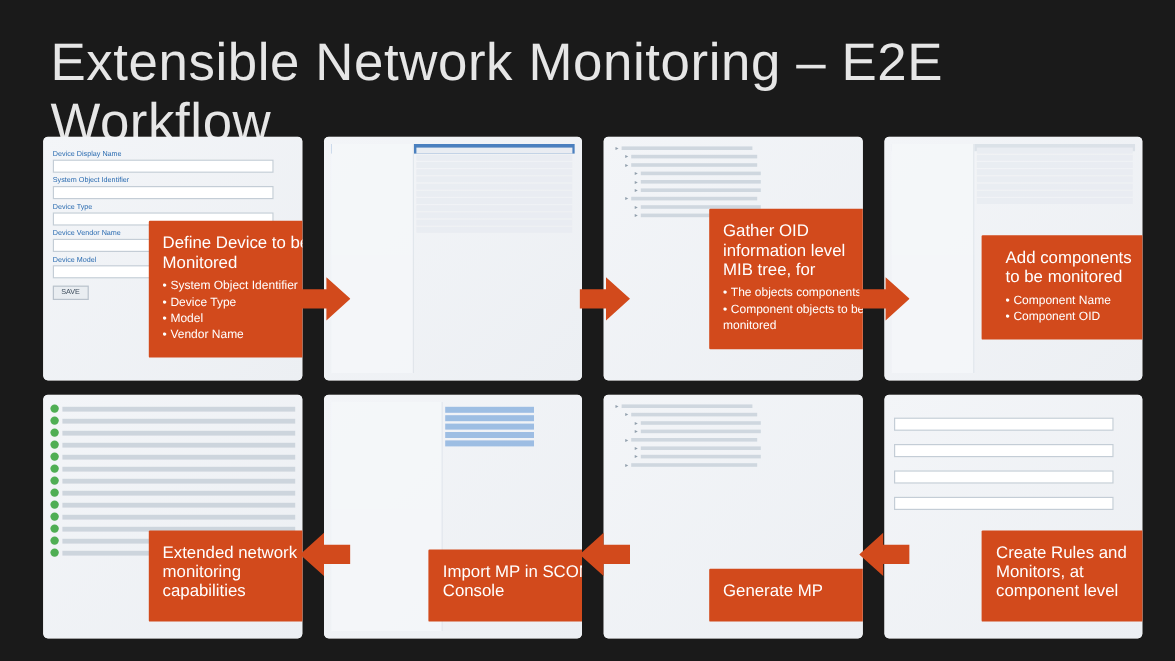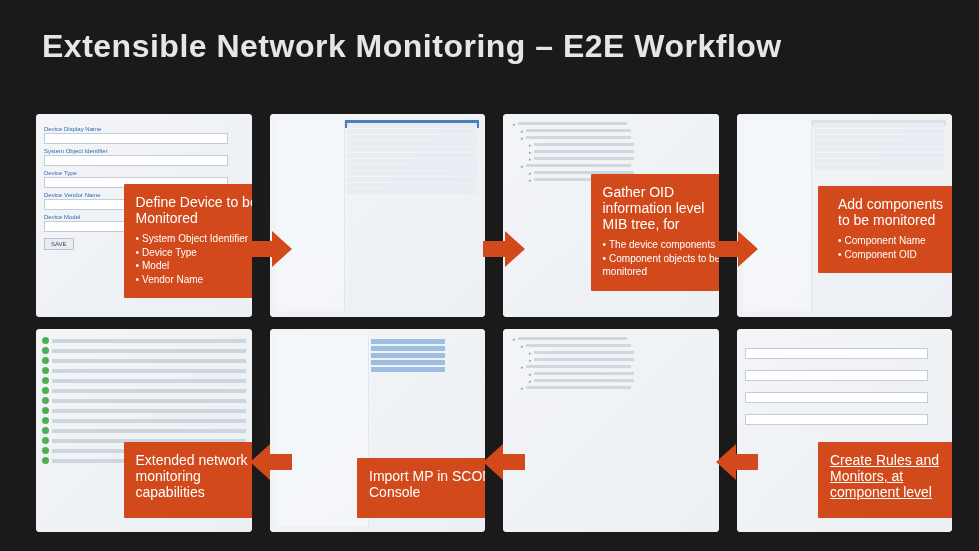--- a/index.html
+++ b/index.html
@@ -4,22 +4,22 @@
 <style>
   * { box-sizing: border-box; margin: 0; padding: 0; }
   html, body { width: 979px; height: 551px; overflow: hidden; }
   body {
     background: #1a1a1a;
     font-family: "Segoe UI Light", "Segoe UI", Arial, sans-serif;
     color: #fff;
     position: relative;
   }
   .title {
-    font-size: 32px;
-    font-weight: 700;
+    font-size: 44px;
+    font-weight: 400;
     color: #e6e6e6;
     padding: 28px 0 0 42px;
     letter-spacing: 0.5px;
   }
   .grid {
     position: absolute;
     left: 36px;
     top: 114px;
     width: 916px;
     height: 418px;
@@ -196,21 +196,21 @@
       <div class="node lvl3">
           <span class="t"></span>
         </div>
       <div class="node lvl3">
           <span class="t"></span>
         </div>
     </div>
     <div class="overlay ov-br" style="top:60px">
       <div class="otitle">Gather OID information level MIB tree, for</div>
       <ul class="bullets">
-        <li>The device components</li>
+        <li>The objects components</li>
         <li>Component objects to be monitored</li>
       </ul>
     </div>
   </div>
 
   <div class="tile">
     <div class="tile-bg"></div>
     <div class="fakeui">
       <div class="bar"></div>
       <div class="sidecol"></div>
@@ -218,21 +218,21 @@
         <div class="row"></div>
           <div class="row"></div>
           <div class="row"></div>
         <div class="row"></div>
           <div class="row"></div>
           <div class="row"></div>
         <div class="row"></div>
           <div class="row"></div>
       </div>
     </div>
-    <div class="overlay" style="right:-4px; top:72px; width:138px;padding-left:20px;">
+    <div class="overlay" style="right:-4px; top:82px; width:138px;padding-left:20px;">
       <div class="otitle">Add components to be monitored</div>
       <ul class="bullets">
         <li>Component Name</li>
         <li>Component OID</li>
       </ul>
     </div>
   </div>
 
   <div class="tile">
     <div class="tile-bg"></div>
@@ -333,35 +333,38 @@
       <div class="node lvl3">
           <span class="t"></span>
         </div>
       <div class="node lvl3">
           <span class="t"></span>
         </div>
       <div class="node lvl2">
           <span class="t"></span>
         </div>
     </div>
+    <div class="overlay ov-bottom-row">
+      <div class="otitle">Generate MP</div>
+    </div>
   </div>
 
   <div class="tile">
     <div class="tile-bg"></div>
     <div class="faux-form">
       <div class="flabel">&nbsp;</div>
         <div class="finput"></div>
       <div class="flabel">&nbsp;</div>
         <div class="finput"></div>
       <div class="flabel">&nbsp;</div>
         <div class="finput"></div>
       <div class="flabel">&nbsp;</div>
         <div class="finput"></div>
     </div>
-    <div class="overlay" style="right:-4px; bottom:14px; width:138px;text-decoration:underline;">
+    <div class="overlay" style="right:-4px; bottom:14px; width:138px;">
       <div class="otitle">Create Rules and Monitors, at component level</div>
     </div>
   </div>
 
 </div>
 
 <div class="arrow a1">
     <svg viewBox="0 0 42 40">
       <path d="M0 12 h22 v-10 l20 18 l-20 18 v-10 h-22 z"></path>
     </svg>

